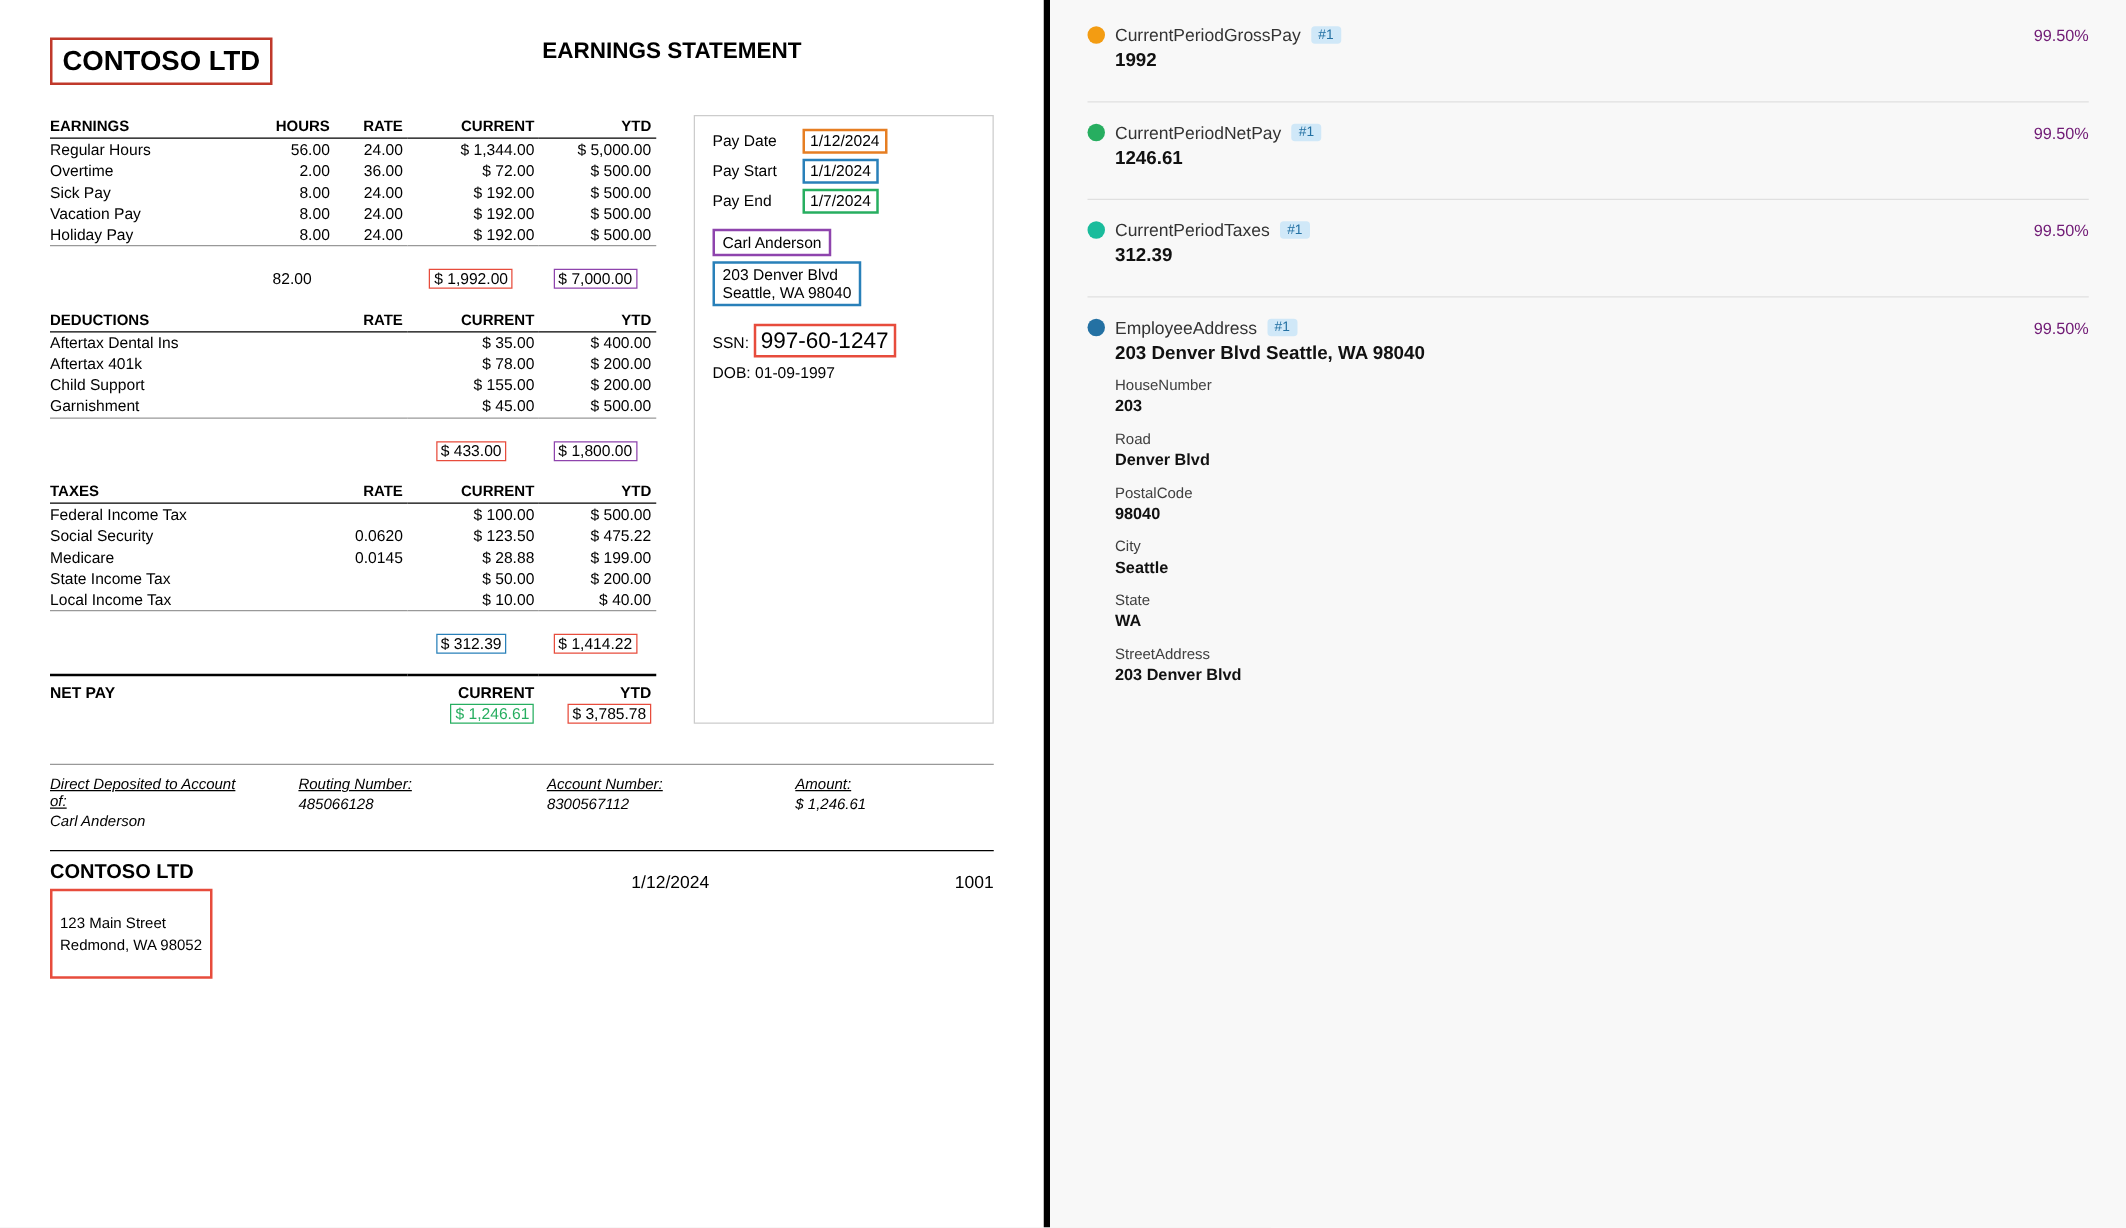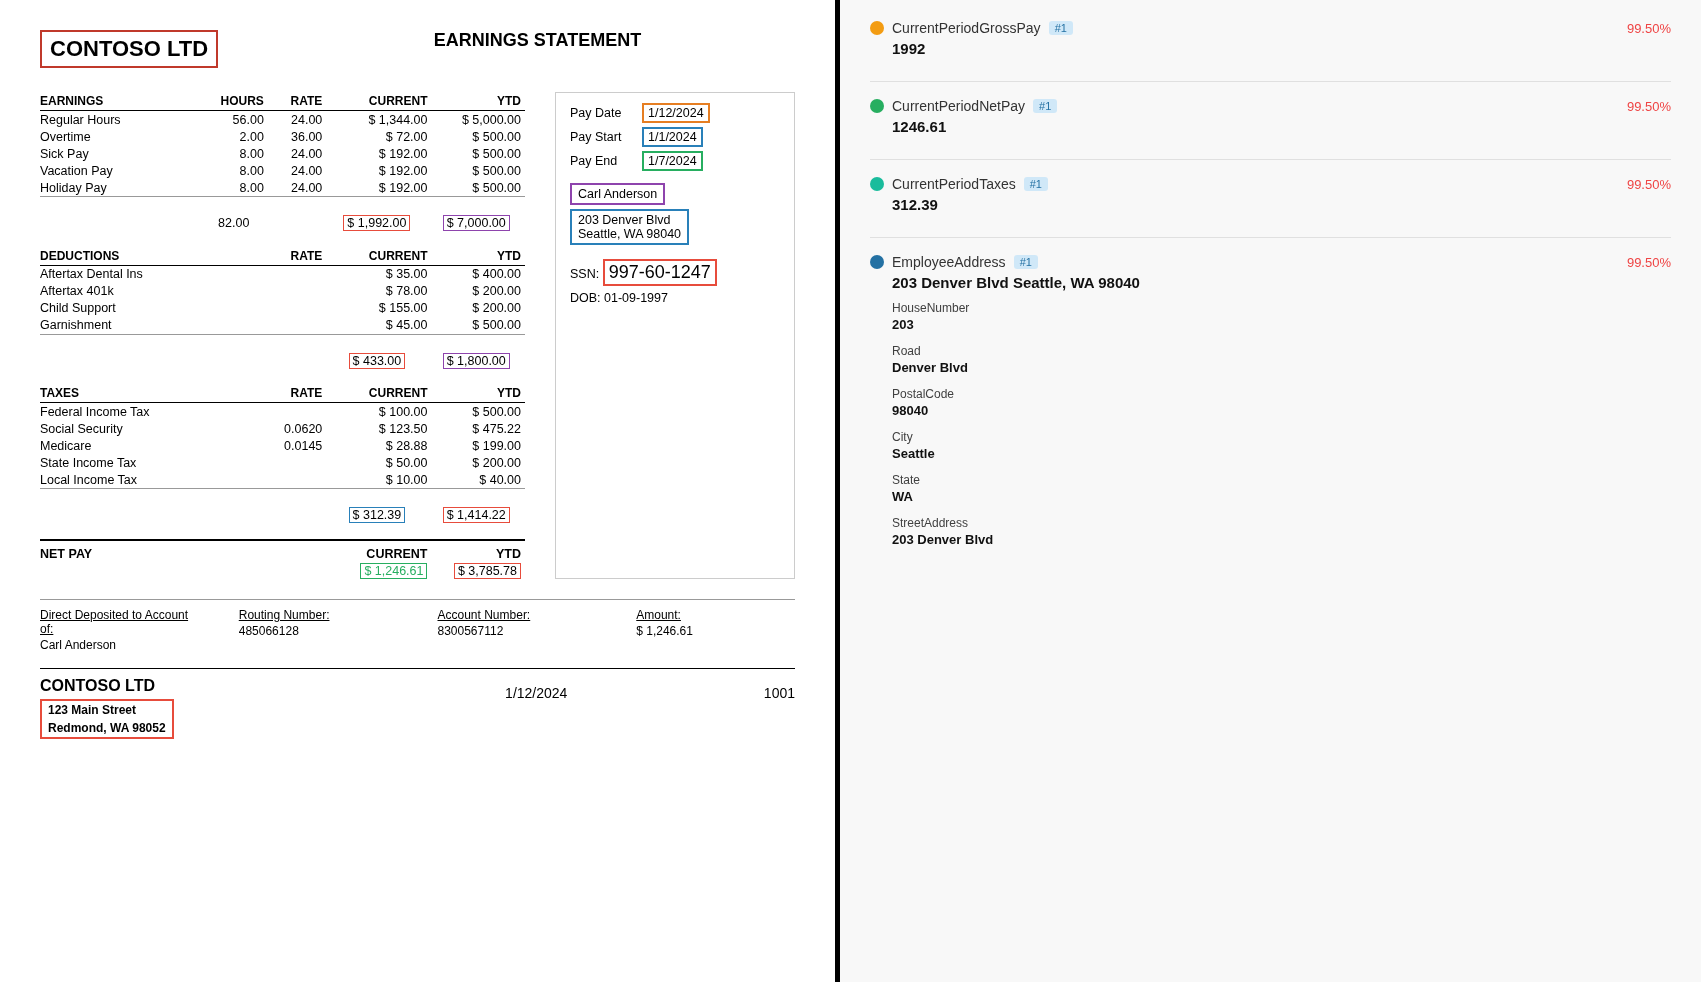--- a/index.html
+++ b/index.html
@@ -37,21 +37,21 @@
     .earnings-statement-title {
       text-align: center;
       font-size: 18px;
       font-weight: bold;
       margin-bottom: 16px;
     }
 
     .top-section {
       display: flex;
       gap: 30px;
-      margin-bottom: 20px;
+      margin-bottom: 32px;
     }
 
     .earnings-table-section {
       flex: 1;
     }
 
     .pay-info-box {
       width: 240px;
       border: 1px solid #ccc;
       padding: 10px 14px;
@@ -146,45 +146,44 @@
       border-top: 1px solid #999;
       margin-top: 14px;
       padding-top: 8px;
       font-size: 12px;
     }
     .dd-row {
       display: flex;
       gap: 40px;
       align-items: flex-start;
     }
-    .dd-col { flex: 1; }
+    .dd-col { flex: 1; font-style: italic; }
     .dd-label { text-decoration: underline; font-size: 12px; }
     .dd-value { font-size: 12px; margin-top: 2px; }
 
     .footer-section {
       margin-top: 16px;
       border-top: 1px solid #000;
       padding-top: 8px;
       display: flex;
       align-items: flex-start;
       gap: 20px;
     }
     .footer-company { flex: 1; }
     .footer-company h2 {
       font-size: 16px;
       font-weight: bold;
     }
     .footer-address-box {
       border: 2px solid #e74c3c;
       display: inline-block;
-      padding: 0 6px;
+      padding: 16px 6px;
       margin-top: 4px;
       font-size: 12px;
       line-height: 1.5;
-      font-weight: bold;
     }
     .footer-middle {
       flex: 1;
       text-align: center;
       font-size: 14px;
       font-weight: normal;
       padding-top: 8px;
     }
     .footer-right {
       width: 80px;
@@ -229,21 +228,21 @@
     .field-badge {
       background: #d0e8f8;
       color: #2471a3;
       font-size: 11px;
       padding: 1px 6px;
       border-radius: 3px;
     }
     .field-confidence {
       margin-left: auto;
       font-size: 13px;
-      color: #ef4444;
+      color: #701a75;
     }
     .field-value {
       font-size: 15px;
       font-weight: bold;
       color: #111;
       margin-left: 22px;
       margin-top: 2px;
     }
 
     .sub-fields {

